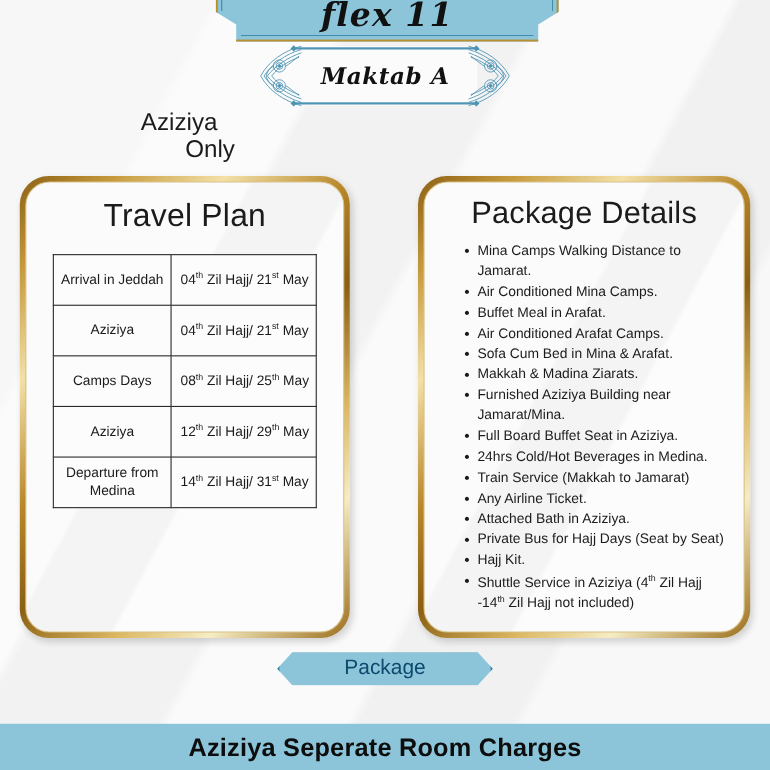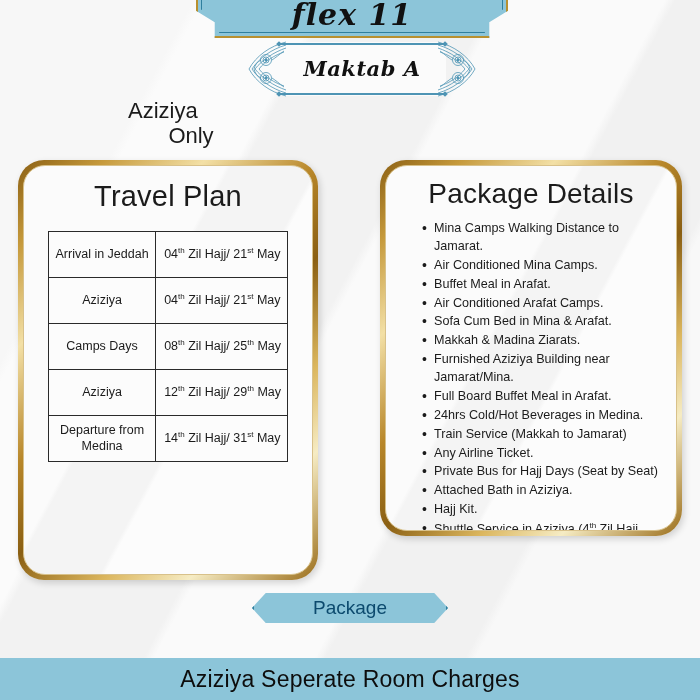--- a/index.html
+++ b/index.html
@@ -56,21 +56,21 @@
     font-style: italic;
     font-weight: 700;
     font-size: 30px;
     color: #111;
     letter-spacing: 1px;
   }
 
   
   .maktab-frame {
     position: absolute;
-    left: 250px;
+    left: 238px;
     top: 40px;
     width: 224px;
     height: 58px;
   }
   .maktab-box {
     position: absolute;
     left: 28px; right: 28px;
     top: 2px; bottom: 2px;
     background: #fbfbfb;
   }
@@ -141,21 +141,21 @@
     inset: 5px;
     border-radius: 22px;
     background: #fafafa;
     border: 1.5px solid #d8c18a;
     overflow: hidden;
     background-image: linear-gradient(118deg,
       #fbfbfb 0%, #fbfbfb 40%, #f4f4f4 41%, #f4f4f4 58%, #fcfcfc 59%, #fcfcfc 100%);
   }
 
   #travel-card  { left: 18px;  top: 160px; width: 300px; height: 420px; }
-  #package-card { left: 380px; top: 160px; width: 302px; height: 376px; }
+  #package-card { left: 380px; top: 160px; width: 302px; height: 420px; }
 
   .card-title {
     text-align: center;
     font-size: 29px;
     font-weight: 400;
     color: #1b1b1b;
     padding-top: 14px;
     letter-spacing: 0.2px;
   }
   #package-card .card-title { font-size: 28px; padding-top: 12px; }
@@ -232,21 +232,21 @@
     bottom: 0;
     height: 42px;
     background: #8cc5d9;
     display: flex;
     align-items: center;
     justify-content: center;
     z-index: 5;
   }
   .footer-text {
     font-size: 23px;
-    font-weight: 400;
+    font-weight: 700;
     color: #0d0d0d;
     letter-spacing: 0.2px;
   }
 </style>
 </head>
 <body>
 
 <div class="bg"></div>
 
 <div class="stage">
@@ -339,26 +339,26 @@
     <div class="card-inner">
       <div class="card-title">Package Details</div>
       <ul class="pkg-list" id="pkg-list">
           <li>Mina Camps Walking Distance to Jamarat.</li>
           <li>Air Conditioned Mina Camps.</li>
           <li>Buffet Meal in Arafat.</li>
           <li>Air Conditioned Arafat Camps.</li>
           <li>Sofa Cum Bed in Mina &amp; Arafat.</li>
           <li>Makkah &amp; Madina Ziarats.</li>
           <li>Furnished Aziziya Building near Jamarat/Mina.</li>
-          <li>Full Board Buffet Meal in Arafat.</li>
+          <li>Full Board Buffet Seat in Aziziya.</li>
           <li>24hrs Cold/Hot Beverages in Medina.</li>
           <li>Train Service (Makkah to Jamarat)</li>
           <li>Any Airline Ticket.</li>
+          <li>Attached Bath in Aziziya.</li>
           <li>Private Bus for Hajj Days (Seat by Seat)</li>
-          <li>Attached Bath in Aziziya.</li>
           <li>Hajj Kit.</li>
           <li>Shuttle Service in Aziziya (4<sup>th</sup> Zil Hajj -14<sup>th</sup> Zil Hajj not included)</li>
         </ul>
     </div>
   </div>
 
   <div class="pkg-banner">
     <div class="pkg-banner-text">Package</div>
   </div>
 

